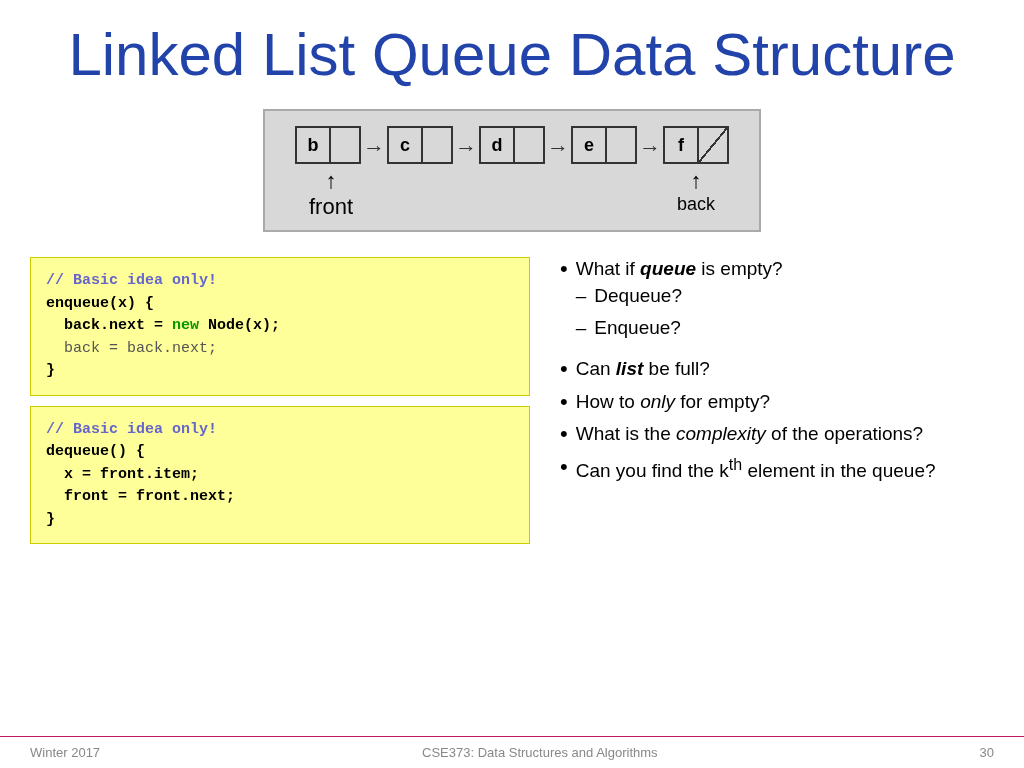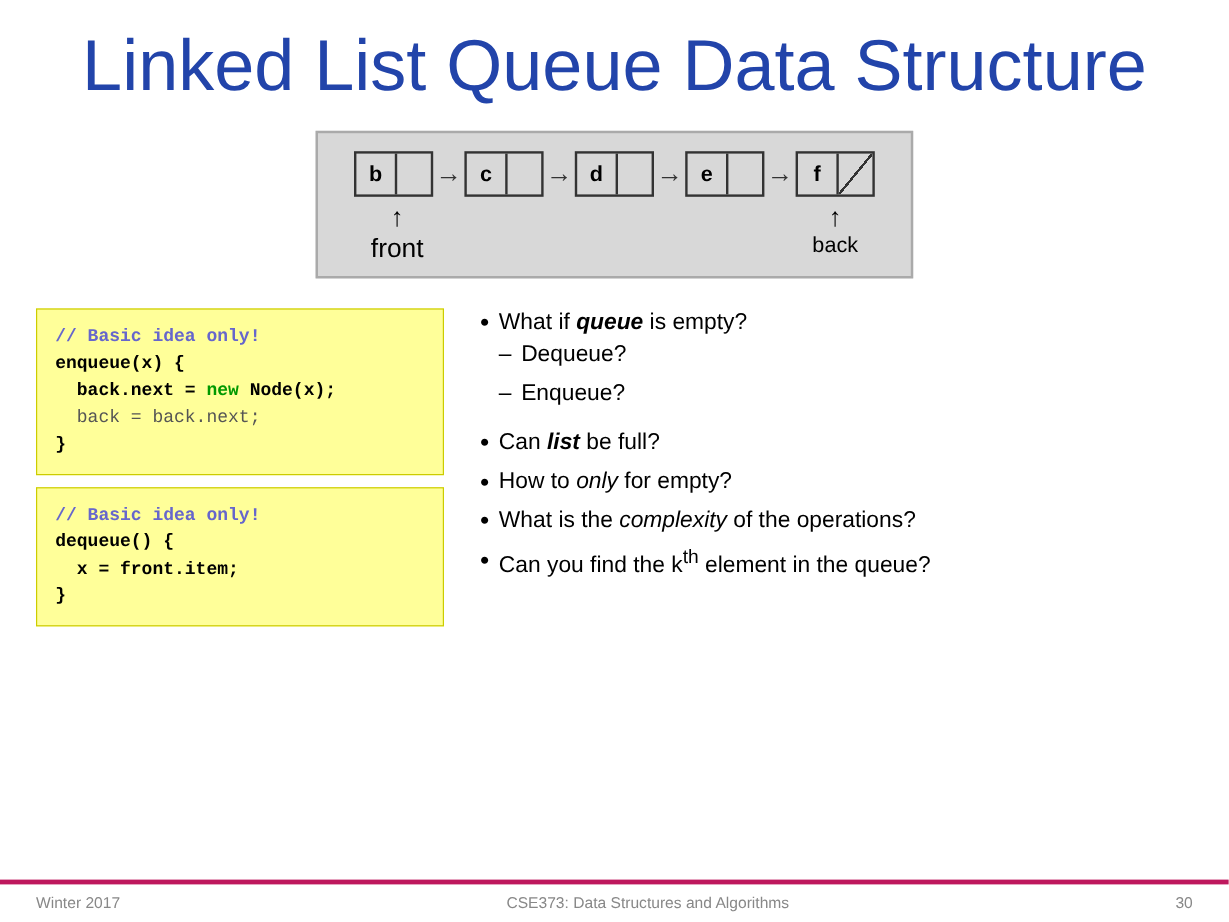--- a/index.html
+++ b/index.html
@@ -100,21 +100,21 @@
 
     
     #content-area {
       display: flex;
       gap: 20px;
       padding: 15px 30px;
     }
 
     #code-area {
       flex: 0 0 auto;
-      width: 340px;
+      width: 500px;
       display: flex;
       flex-direction: column;
       gap: 10px;
     }
 
     .code-block {
       background: #ffff99;
       border: 1px solid #cccc00;
       padding: 12px 15px;
       font-family: 'Courier New', Courier, monospace;
@@ -184,21 +184,21 @@
     #footer {
       position: absolute;
       bottom: 0;
       left: 0;
       right: 0;
       display: flex;
       justify-content: space-between;
       padding: 8px 30px;
       font-size: 13px;
       color: #888;
-      border-top: 4px solid #be185d;
+      border-top: 1px solid #be185d;
     }
   </style>
 </head>
 <body>
 
 <h1 id="title">Linked List Queue Data Structure</h1>
 
 <div id="diagram-container">
   <div id="diagram">
     <div class="nodes-row">
@@ -270,20 +270,23 @@
 
     <div class="code-block">
       <div>
         <span class="code-comment">// Basic idea only!</span>
       </div>
       <div>
         <span class="code-plain">dequeue() {</span>
       </div>
       <div>
         <span class="code-plain">&nbsp;&nbsp;x = front.item;</span>
+      </div>
+      <div>
+        <span class="code-plain">&nbsp;&nbsp;front = front.next;</span>
       </div>
       <div>
         <span class="code-plain">}</span>
       </div>
     </div>
 
   </div>
 
   <div id="considerations">
     <ul>

